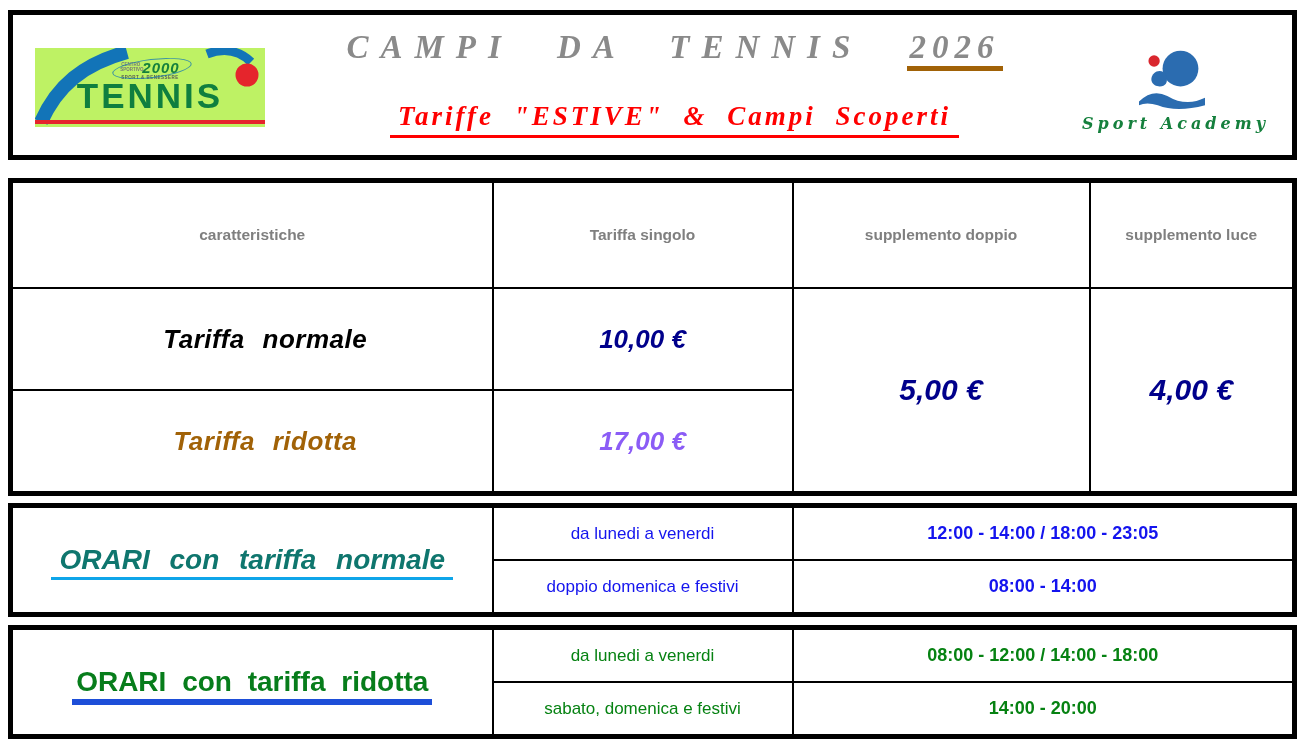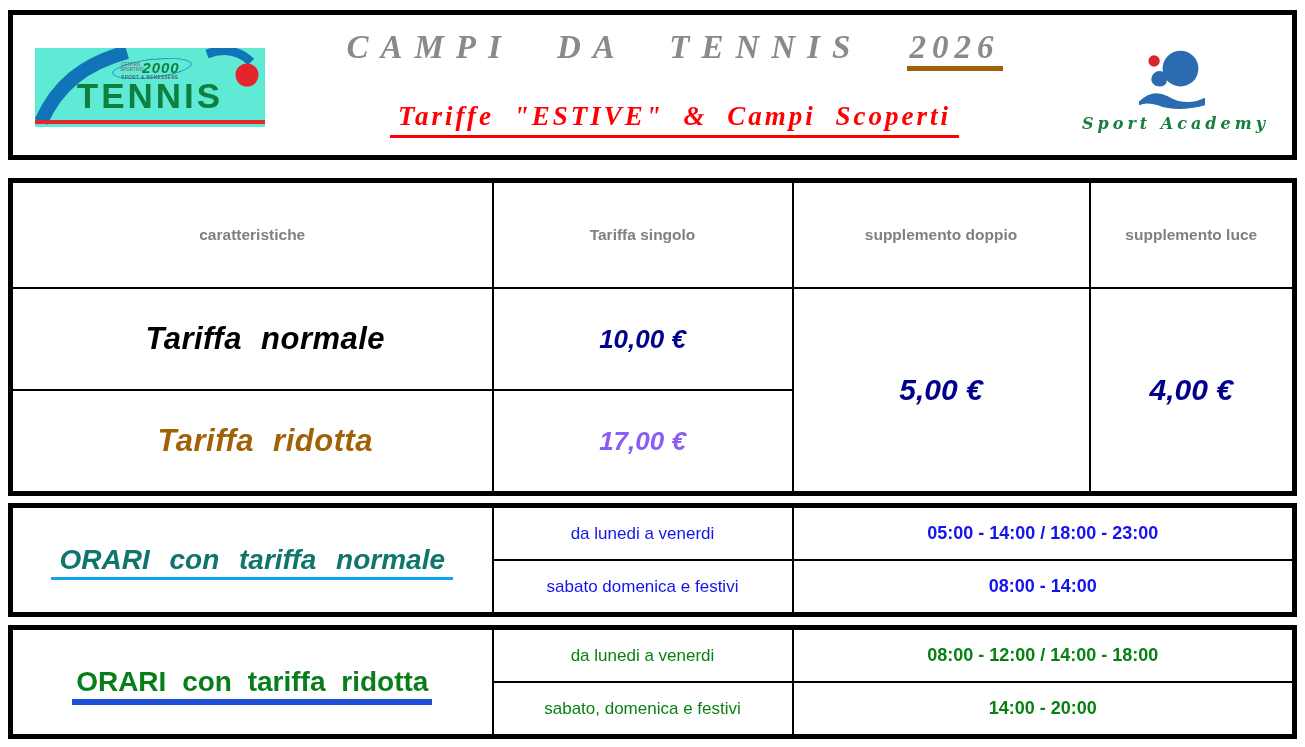--- a/index.html
+++ b/index.html
@@ -8,21 +8,21 @@
     font-family:"Liberation Sans", sans-serif; overflow:hidden;
   }
 
   
   .header-box {
     position:absolute; left:8px; top:10px; width:1289px; height:150px;
     border:5px solid #000; box-sizing:border-box; background:#fff;
   }
 
   
-  .club-logo { position:absolute; left:22px; top:33px; width:230px; height:79px; background:#5eead4; }
+  .club-logo { position:absolute; left:22px; top:33px; width:230px; height:79px; background:#bef264; }
   .club-swoosh-svg { position:absolute; left:0; top:0; width:230px; height:79px; }
   .club-2000 { position:absolute; left:0; right:0; top:5px; text-align:center; line-height:1; }
   .c2000-row { position:relative; display:inline-flex; align-items:center; gap:2px; }
   .c2000-ellipse { position:absolute; left:-8px; top:-1px; width:78px; height:17px;
     border:1px solid rgba(18,116,184,.75); border-radius:50%; transform:rotate(-7deg); pointer-events:none; }
   .c2000-tiny { font-size:4.5px; color:#777; line-height:1; width:20px; display:inline-block; text-align:right; font-weight:bold; }
   .c2000-num { font-size:15px; font-weight:bold; color:#15803d; letter-spacing:1px; font-style:italic; }
   .c2000-sub { font-size:4.5px; color:#555; letter-spacing:.5px; margin-top:1px; font-weight:bold; }
   .club-name {
     position:absolute; left:0; right:0; top:30px; text-align:center;
@@ -58,21 +58,21 @@
   
   table.sheet {
     position:absolute; left:8px; width:1289px; border-collapse:collapse; table-layout:fixed; background:#fff;
   }
   table.sheet { border:5px solid #000; }
   table.sheet td { border:2px solid #000; padding:0; text-align:center; vertical-align:middle; }
 
   .pricing { top:178px; }
   .pricing td.hcell { height:104px; color:#7f7f7f; font-weight:bold; font-size:15.5px; }
   .pricing td.rcell { height:100px; }
-  .lbl { text-align:center; padding-left:26px !important; font-style:italic; font-weight:bold; font-size:31px; letter-spacing:.5px; word-spacing:10px; }
+  .lbl { text-align:center; padding-left:26px !important; font-style:italic; font-weight:bold; font-size:26px; letter-spacing:.5px; word-spacing:10px; }
   .lbl-normale { color:#000; }
   .lbl-ridotta { color:#a16207; }
   .price { font-style:italic; font-weight:bold; font-size:26px; }
   .price-navy { color:#00008b; }
   .price-teal { color:#8b5cf6; }
   .supp { font-style:italic; font-weight:bold; font-size:30px; color:#00008b;margin-top:16px; }
 
   .orari td { height:51px; }
   .orari-1 { top:503px; }
   .orari-2 { top:625px; }
@@ -162,24 +162,24 @@
         <col style="width:482px">
         <col style="width:300px">
         <col>
       </colgroup>
     <tbody>
         <tr>
       <td class="title-cell" rowspan="2">
         <span>ORARI con tariffa normale</span>
       </td>
       <td class="days">da lunedi a venerdi</td>
-      <td class="hours">05:00 - 14:00 / 18:00 - 23:00</td>
-    </tr>
-    <tr>
-      <td class="days">sabato domenica e festivi</td>
+      <td class="hours">12:00 - 14:00 / 18:00 - 23:05</td>
+    </tr>
+    <tr>
+      <td class="days">doppio domenica e festivi</td>
       <td class="hours">08:00 - 14:00</td>
     </tr>
   </tbody>
     </table>
 
   <table class="sheet orari orari-2">
     <colgroup>
         <col style="width:482px">
         <col style="width:300px">
         <col>

